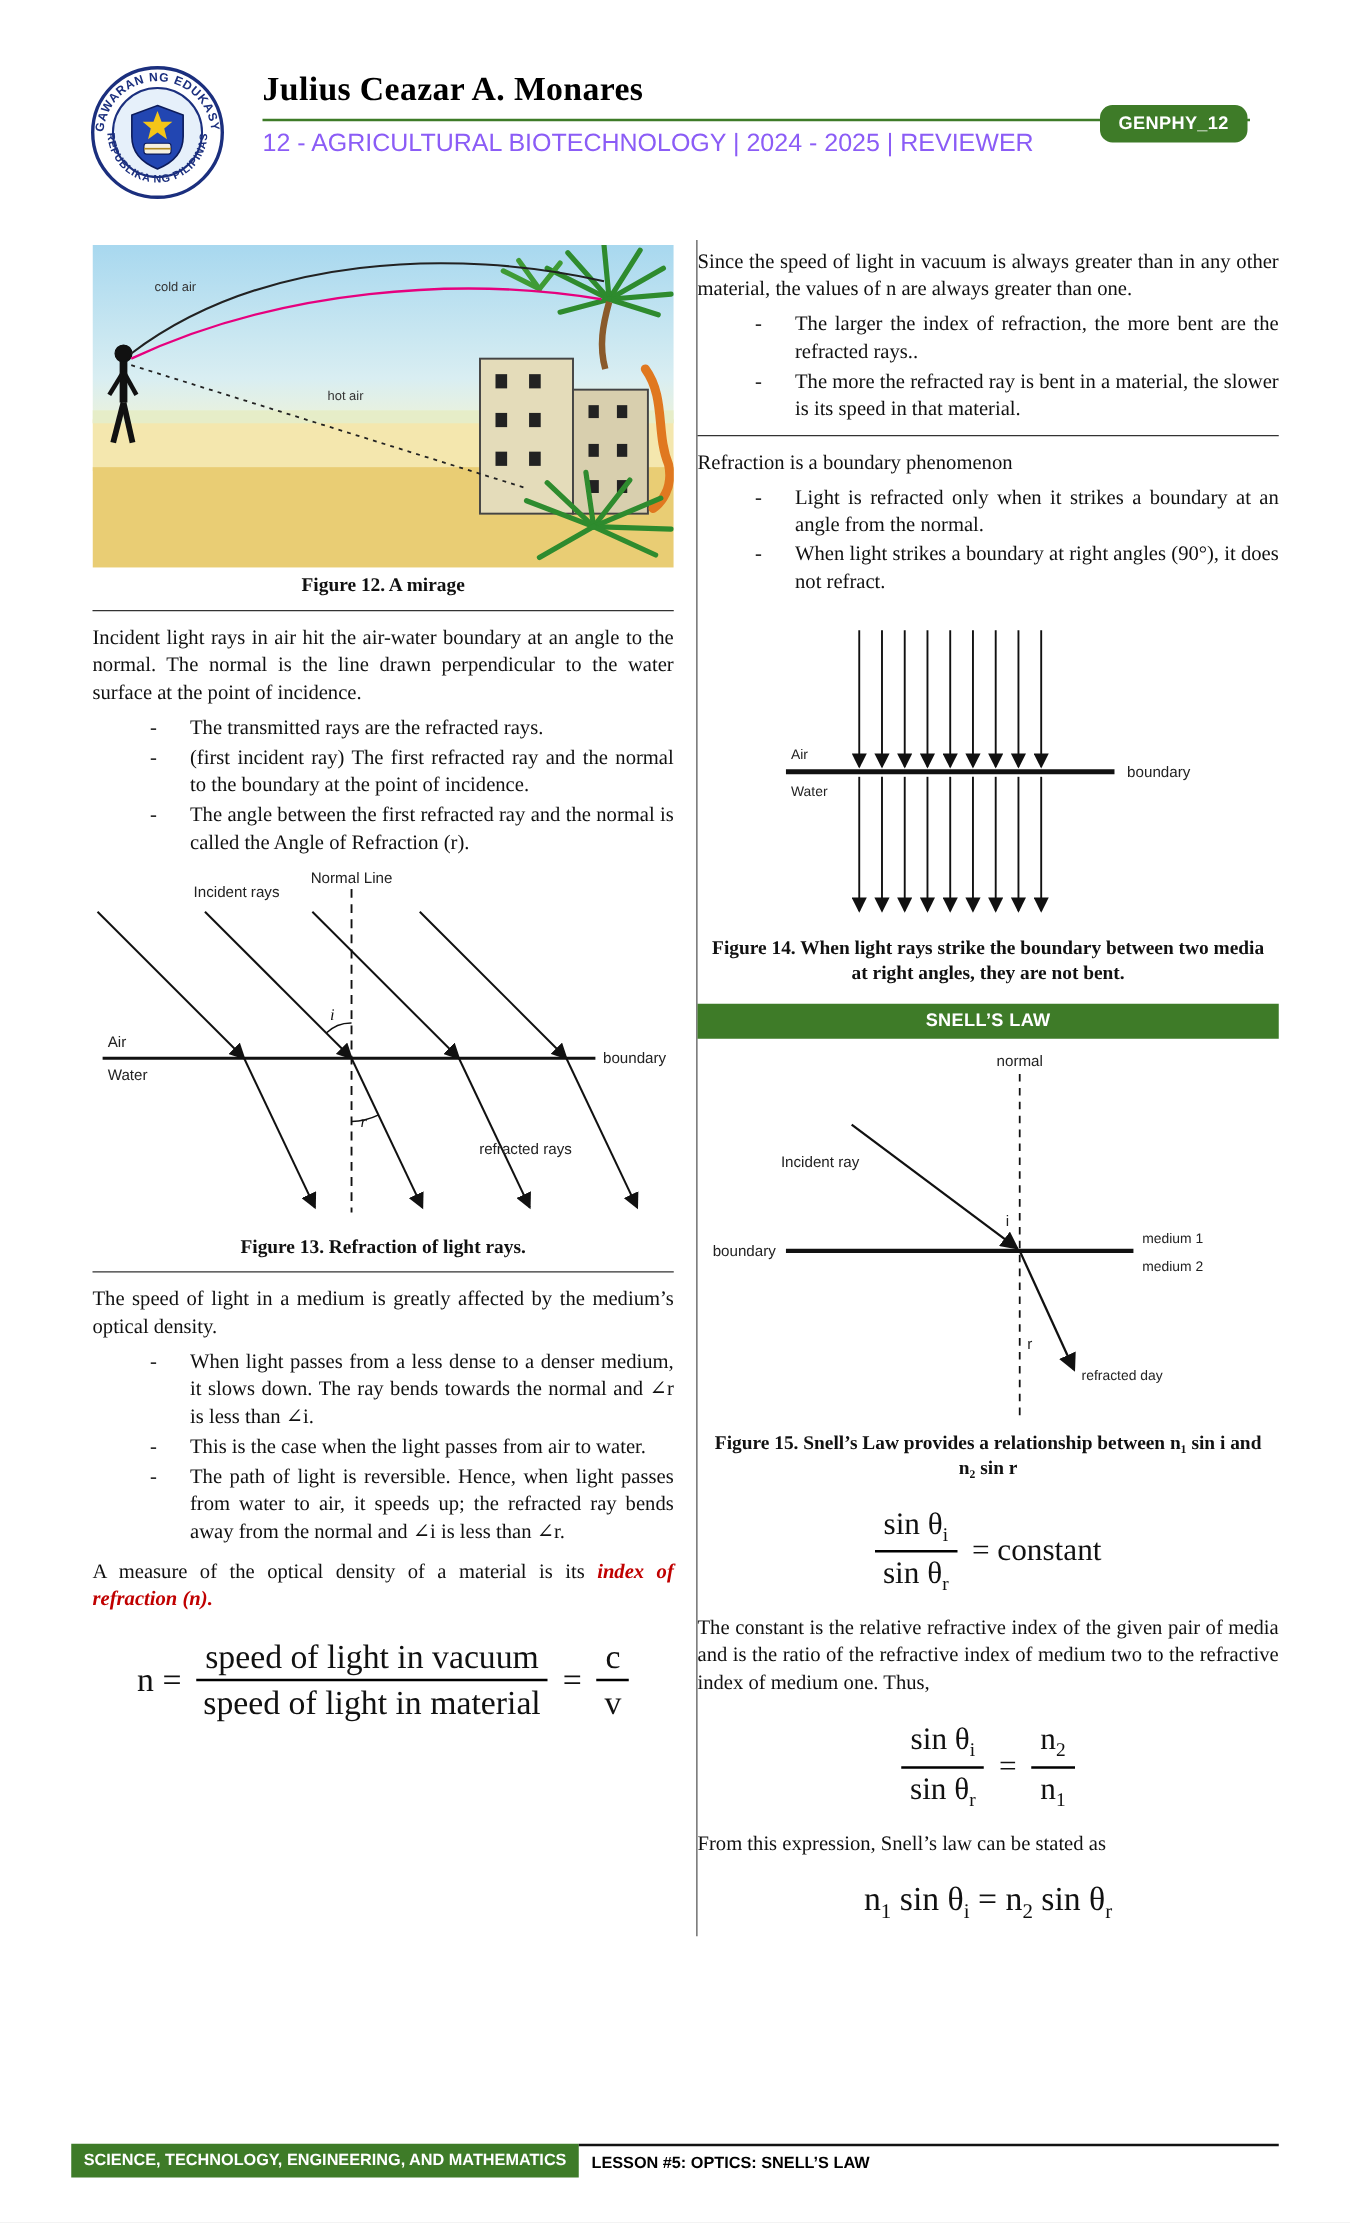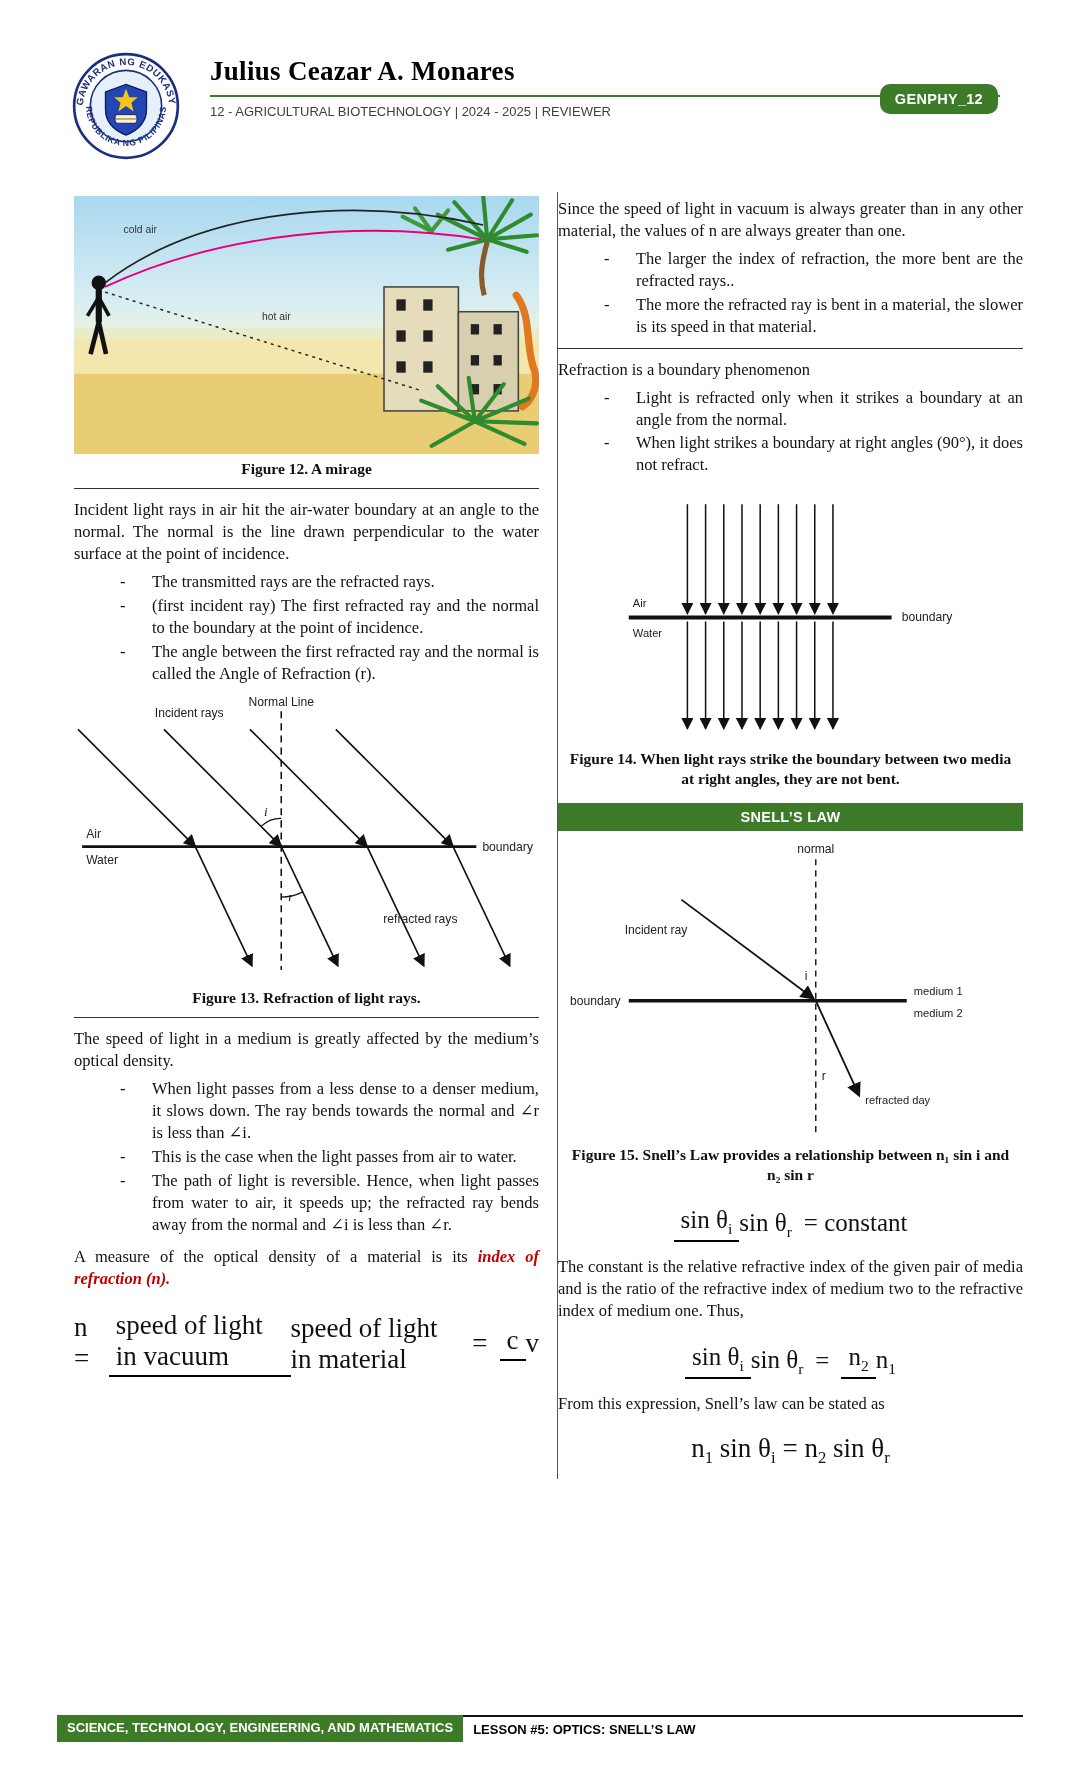--- a/index.html
+++ b/index.html
@@ -14,21 +14,21 @@
     width:1080px;height:1778px;margin:0 auto;background:#fff;position:relative;
     overflow:hidden;color:#111;
     font-family:"Liberation Serif","DejaVu Serif",serif;
   }
   
   .header{position:relative;height:168px;padding:56px 80px 0 210px;}
   .seal{position:absolute;left:72px;top:52px;width:108px;height:108px;}
   .author{font-size:27px;font-weight:bold;letter-spacing:.3px;color:#000;
     font-family:"Liberation Serif","DejaVu Serif",serif;}
   .header-rule{border:none;border-top:2.5px solid var(--green);margin:8px 0 7px 0;}
-  .subtitle{font-family:"Liberation Sans","DejaVu Sans",sans-serif;font-size:13px;color:#404040;}
+  .subtitle{font-family:"Liberation Sans","DejaVu Sans",sans-serif;font-size:20px;color:#8b5cf6;}
   .badge{position:absolute;right:82px;top:84px;background:var(--green);color:#fff;
     font-family:"Liberation Sans","DejaVu Sans",sans-serif;font-weight:bold;font-size:14.5px;
     padding:7px 15px;letter-spacing:.3px;border-radius:10px;}
   
   .columns{display:flex;padding:0 57px;margin-top:24px;align-items:stretch;}
   .col{flex:1;min-width:0;}
   .col.left{padding-right:18px;margin-left:17px;}
   .col.right{}
   .divider{width:1px;background:#555;}
   
@@ -47,21 +47,21 @@
   .fig-label-sm{font-family:"Liberation Sans","DejaVu Sans",sans-serif;font-size:10px;fill:#333;}
   .fig-label-it{font-family:"Liberation Serif","DejaVu Serif",serif;font-style:italic;font-size:13px;fill:#111;}
   
   .banner{background:var(--green);color:#fff;text-align:center;
     font-family:"Liberation Sans","DejaVu Sans",sans-serif;font-weight:bold;font-size:14.5px;
     padding:6px 0;margin:14px 0 10px 0;letter-spacing:.3px;}
   
   .formula{display:flex;align-items:center;justify-content:center;gap:12px;
     margin:20px 0 14px 0;font-size:27px;}
   .formula.mid{font-size:25px;}
-  .frac{display:inline-flex;flex-direction:row;align-items:center;line-height:1.18;}
+  .frac{display:inline-flex;flex-direction:column;align-items:center;line-height:1.18;}
   .frac .num{border-bottom:2px solid #000;padding:0 7px 2px 7px;}
   .frac .den{padding-top:2px;}
   .formula sub{font-size:62%;}
   .formula-inline{text-align:center;font-size:27px;margin:18px 0 10px 0;}
   .formula-inline sub{font-size:62%;}
   
   .footer{position:absolute;left:57px;right:57px;bottom:36px;display:flex;align-items:stretch;
     font-family:"Liberation Sans","DejaVu Sans",sans-serif;font-weight:bold;font-size:13px;}
   .footer-strand{background:var(--green);color:#fff;padding:5px 10px;white-space:nowrap;}
   .footer-lesson{flex:1;color:#000;padding:5px 10px;border-top:2px solid #111;}

